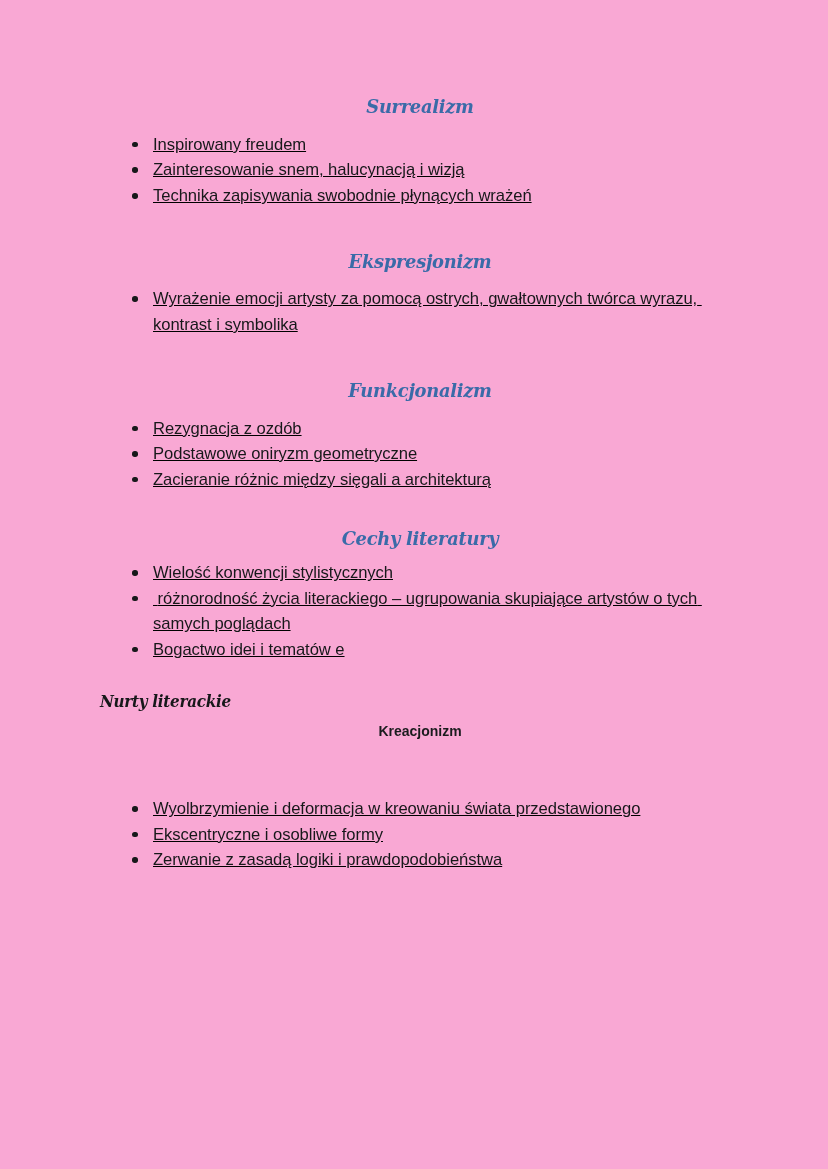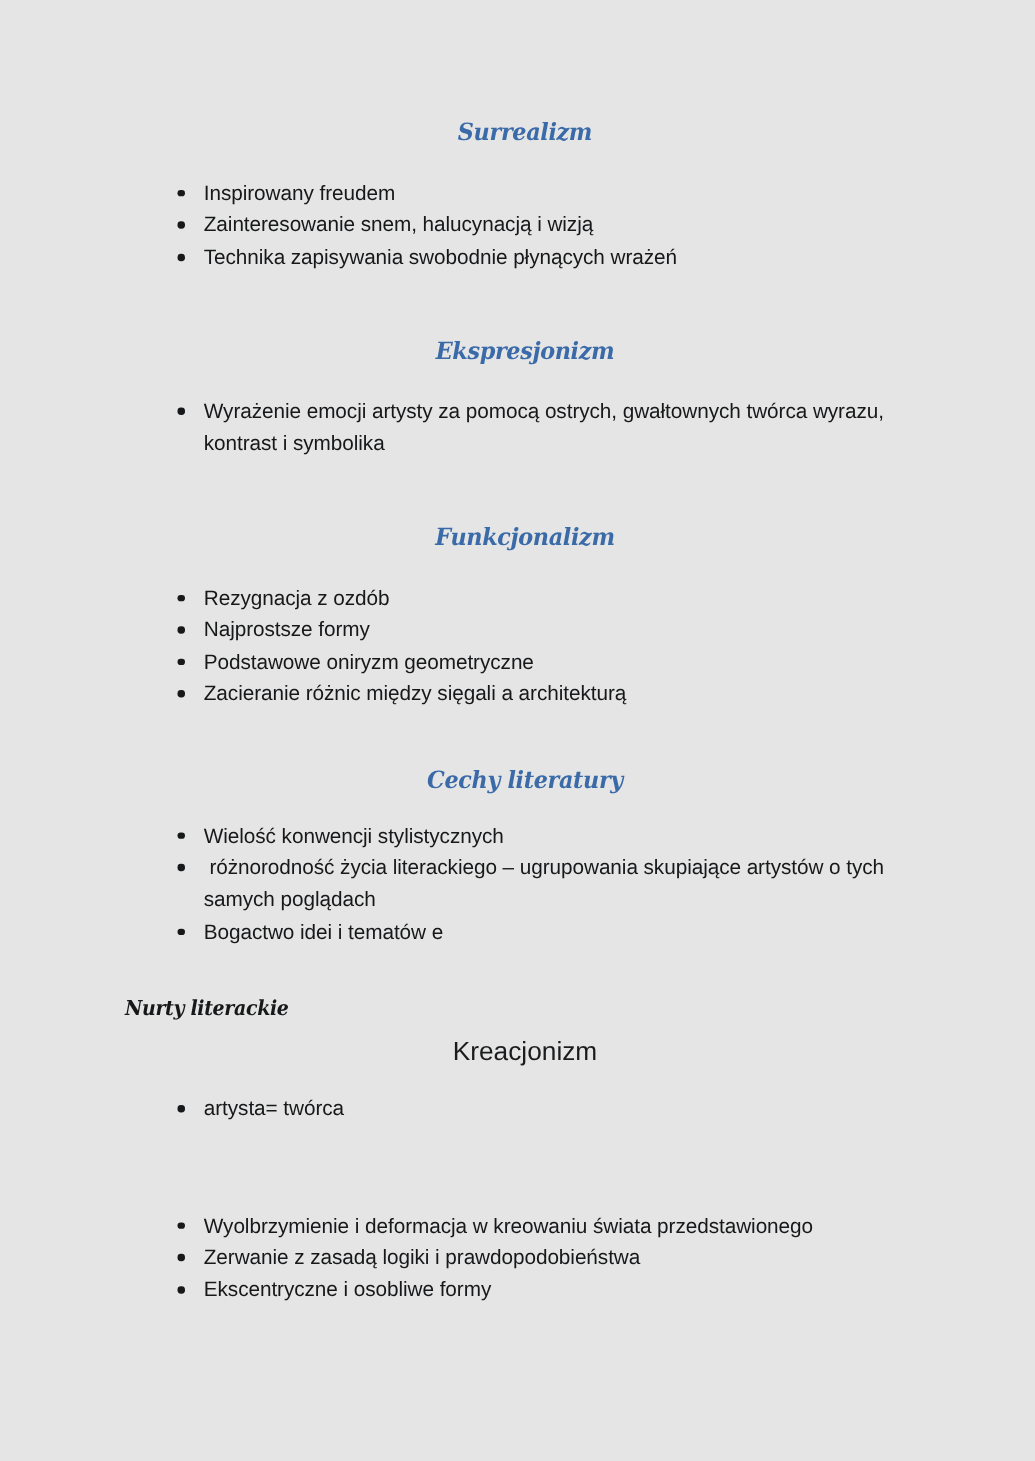--- a/index.html
+++ b/index.html
@@ -13,21 +13,21 @@
     height: 1169px;
     position: relative;
     overflow: hidden;
     font-family: "Liberation Sans", sans-serif;
     -webkit-font-smoothing: antialiased;
   }
 
   .page {
     position: absolute;
     inset: 0;
-    background: #e5e5e5;
+    background: #f9a8d4;
     padding: 0;
   }
 
   .content {
     position: absolute;
     left: 100px;
     top: 96px;
     width: 640px;
   }
 
@@ -48,33 +48,34 @@
   .script-heading.black {
     color: #17181a;
     text-align: left;
     font-size: 16.5px;
     transform: scaleX(0.92);
     transform-origin: left center;
   }
 
   .plain-heading {
     font-family: "Liberation Sans", sans-serif;
-    font-weight: 400;
-    font-size: 21px;
+    font-weight: 700;
+    font-size: 14px;
     color: #1b1c1e;
     text-align: center;
     line-height: 1.2;
     margin: 0;
   }
 
   
   ul.bullets {
     list-style: none;
-    margin: 12px;
+    margin: 2px;
     padding: 0;
+    text-decoration: underline;
   }
   ul.bullets > li {
     position: relative;
     padding-left: 51px;
     font-family: "Liberation Sans", sans-serif;
     font-size: 16.6px;
     line-height: 25.6px;
     color: #17181a;
     margin: 0;
     letter-spacing: -0.05px;
@@ -120,21 +121,20 @@
     <ul class="bullets">
       <li>Wyrażenie emocji artysty za pomocą ostrych, gwałtownych twórca wyrazu, kontrast i symbolika</li>
     </ul>
 
     <div class="sp-40"></div>
 
     <h2 class="script-heading">Funkcjonalizm</h2>
     <div class="sp-12"></div>
     <ul class="bullets">
       <li>Rezygnacja z ozdób</li>
-      <li>Najprostsze formy</li>
       <li>Podstawowe oniryzm geometryczne</li>
       <li>Zacieranie różnic między sięgali a architekturą</li>
     </ul>
 
     <div class="sp-34"></div>
 
     <h2 class="script-heading">Cechy literatury</h2>
     <div class="sp-8"></div>
     <ul class="bullets">
       <li>Wielość konwencji stylistycznych</li>
@@ -144,26 +144,25 @@
 
     <div class="sp-28"></div>
 
     <h2 class="script-heading black">Nurty literackie</h2>
 
     <div class="sp-12"></div>
 
     <h3 class="plain-heading">Kreacjonizm</h3>
     <div class="sp-8"></div>
     <ul class="bullets">
-      <li>artysta= twórca</li>
     </ul>
 
     <div class="sp-40"></div>
 
     <div class="sp-4"></div>
     <ul class="bullets">
       <li>Wyolbrzymienie i deformacja w kreowaniu świata przedstawionego</li>
+      <li>Ekscentryczne i osobliwe formy</li>
       <li>Zerwanie z zasadą logiki i prawdopodobieństwa</li>
-      <li>Ekscentryczne i osobliwe formy</li>
     </ul>
 
   </div>
 </div>
 
 </body></html>

